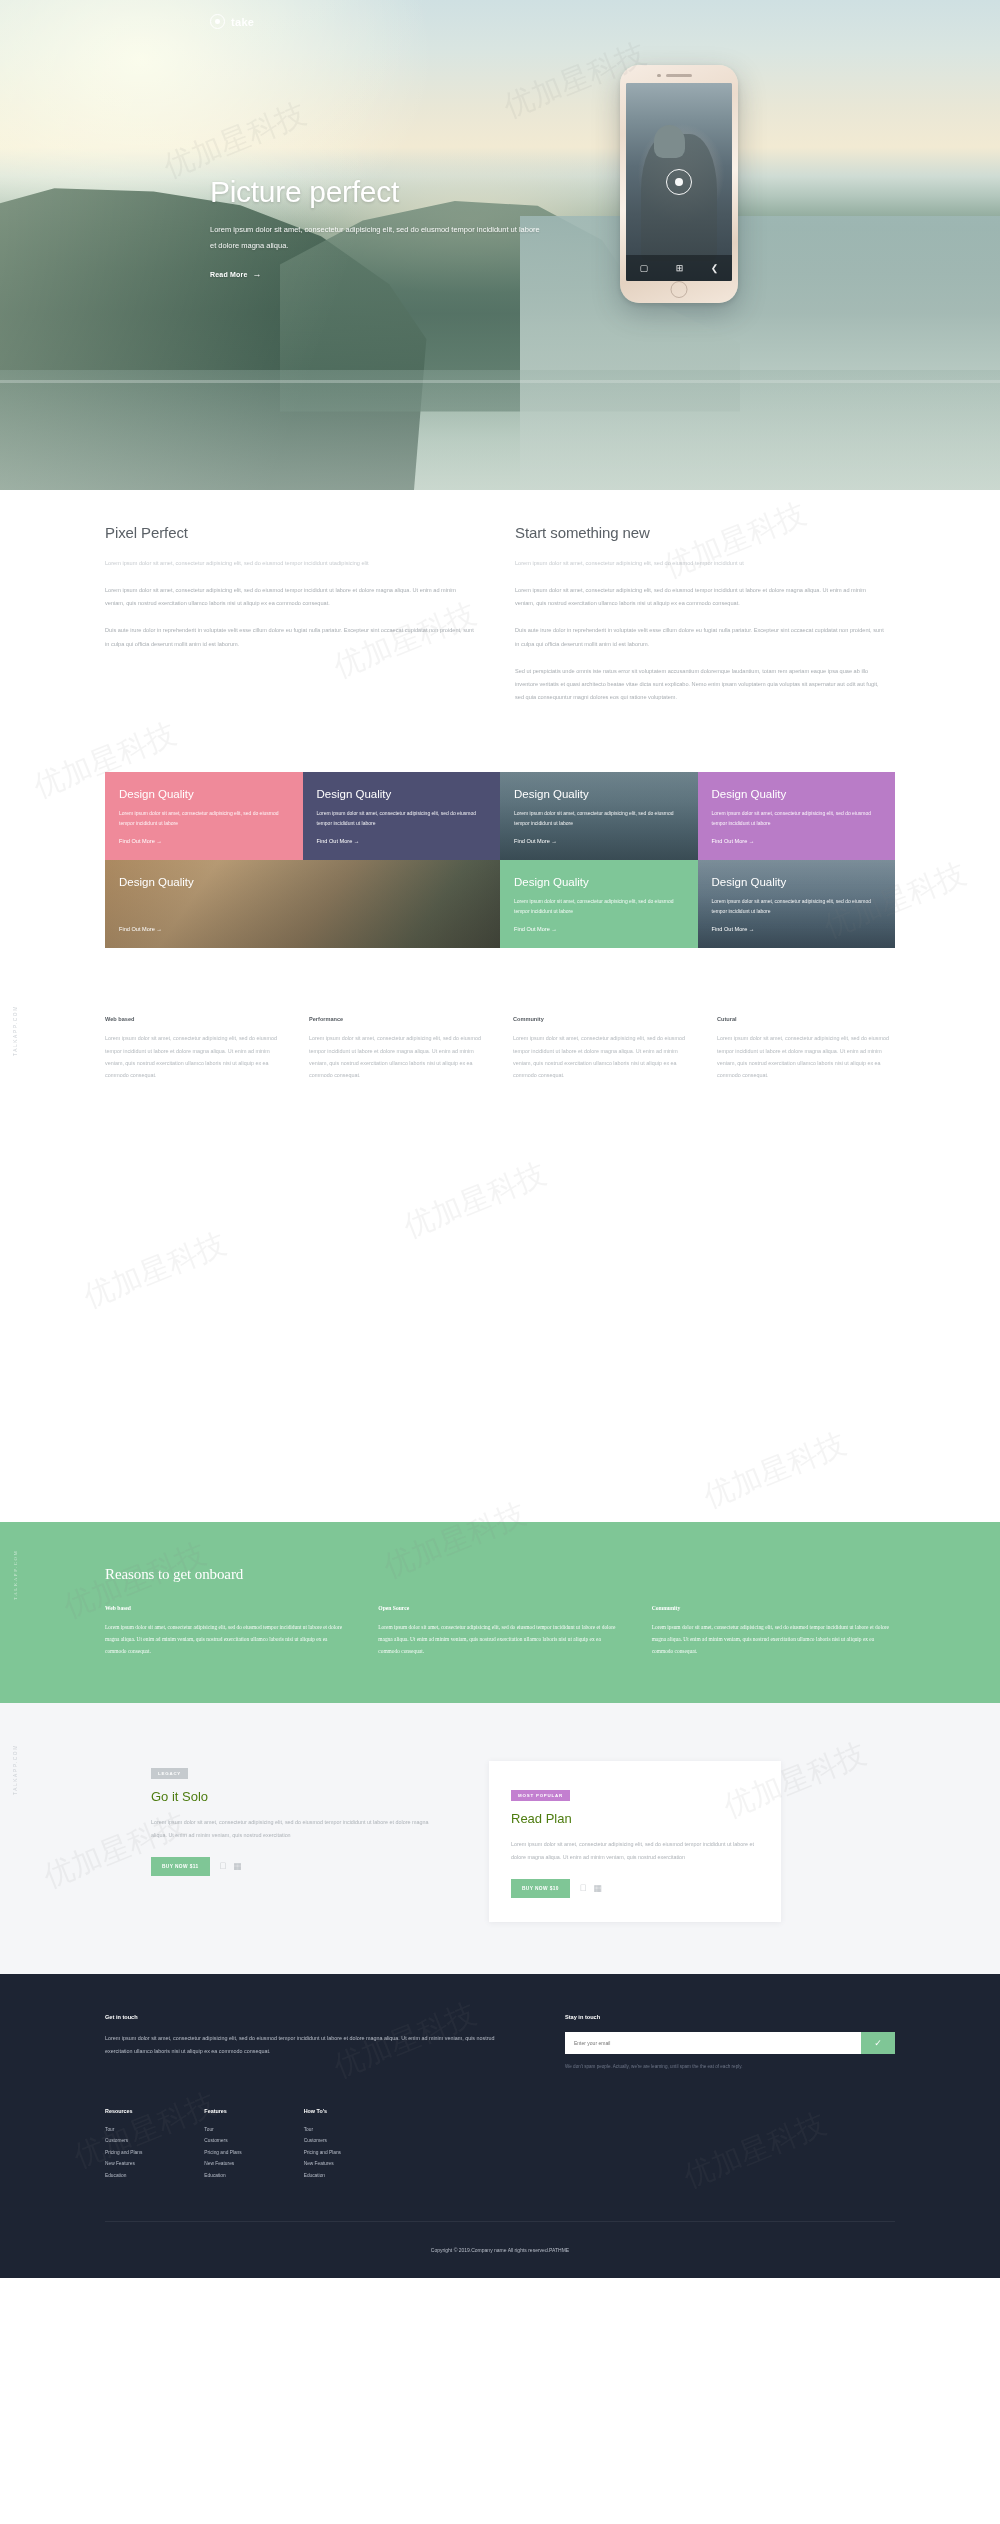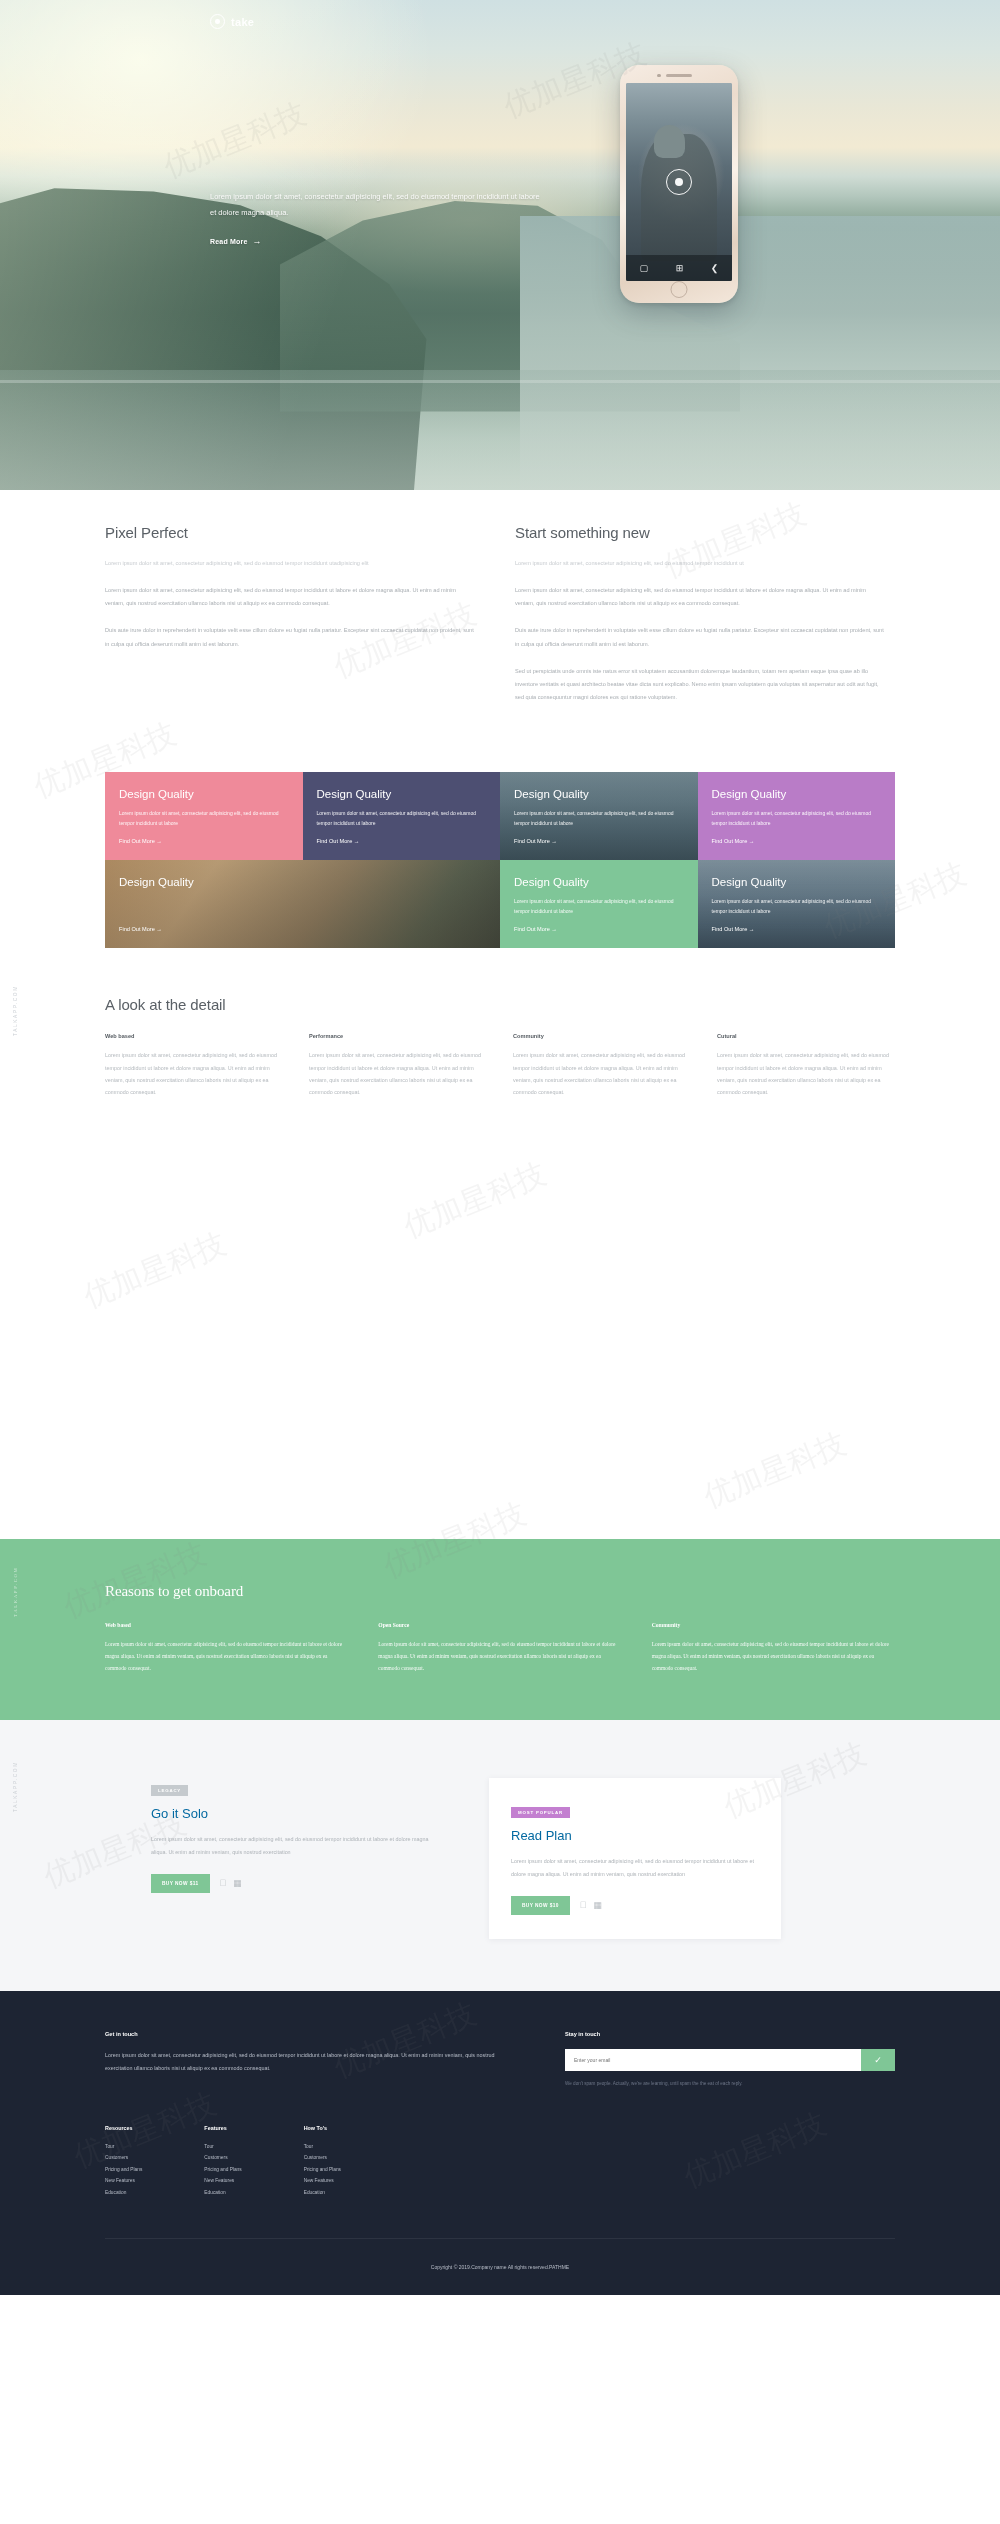--- a/index.html
+++ b/index.html
@@ -226,21 +226,21 @@
   .plan { width: 292px; position: relative; }
   .plan-card {
     background: #ffffff; box-shadow: 0 1px 6px rgba(60,70,90,.08);
     padding: 22px 22px 24px 22px; width: 292px;
   }
   .badge {
     display: inline-block; font-size: 4.4px; font-weight: 700; letter-spacing: .8px;
     padding: 3px 7px; color: #ffffff; background: #c5cace; margin-bottom: 10px;
   }
   .badge.pop { background: #c37fd0; }
-  .plan-title { font-size: 13px; font-weight: 300; color: #0369a1; margin-bottom: 12px; }
+  .plan-title { font-size: 13px; font-weight: 300; color: #4d7c0f; margin-bottom: 12px; }
   .plan-body { font-size: 5.4px; line-height: 2.3; color: #aeb3b8; margin-bottom: 16px; }
   .plan-foot { display: flex; align-items: center; gap: 10px; }
   .buy-btn {
     background: #7fc696; color: #ffffff; font-size: 4.8px; font-weight: 700;
     letter-spacing: .4px; padding: 7px 11px; border: none; cursor: pointer;
   }
   .os-icons { display: flex; gap: 7px; color: #b9bec3; font-size: 9px; line-height: 1; }
 
   
   .footer { background: #1d2433; padding: 40px 0 0 0; color: #ffffff; }
@@ -291,20 +291,21 @@
     <div class="hero-bottom-strip"></div>
 
     <div class="logo">
       <span class="logo-mark">
           <i></i>
         </span>
       <span class="logo-text">take</span>
     </div>
 
     <div class="hero-copy">
+      <div class="hero-title">Picture perfect</div>
       <div class="hero-sub">Lorem ipsum dolor sit amet, consectetur adipisicing elit, sed do eiusmod tempor incididunt ut labore et dolore magna aliqua.</div>
       <a class="hero-link">
         <span>Read More</span>
         <span class="arrow-r">→</span>
       </a>
     </div>
 
     <div class="phone">
       <div class="phone-cam"></div>
       <div class="phone-speaker"></div>
@@ -388,21 +389,20 @@
         <div class="card-desc">Lorem ipsum dolor sit amet, consectetur adipisicing elit, sed do eiusmod tempor incididunt ut labore</div>
         <a class="card-link"><span>Find Out More</span> <span>→</span></a>
       </div>
 
     </div>
   </section>
 
   <section class="detail-sec">
     <div class="wrap">
       <div class="vlabel">TALKAPP.COM</div>
-      <div class="h2">A look at the detail</div>
       <div class="detail-cols">
         <div>
           <div class="d-head">Web based</div>
           <div class="d-body">Lorem ipsum dolor sit amet, consectetur adipisicing elit, sed do eiusmod tempor incididunt ut labore et dolore magna aliqua. Ut enim ad minim veniam, quis nostrud exercitation ullamco laboris nisi ut aliquip ex ea commodo consequat.</div>
         </div>
         <div>
           <div class="d-head">Performance</div>
           <div class="d-body">Lorem ipsum dolor sit amet, consectetur adipisicing elit, sed do eiusmod tempor incididunt ut labore et dolore magna aliqua. Ut enim ad minim veniam, quis nostrud exercitation ullamco laboris nisi ut aliquip ex ea commodo consequat.</div>
         </div>
         <div>

